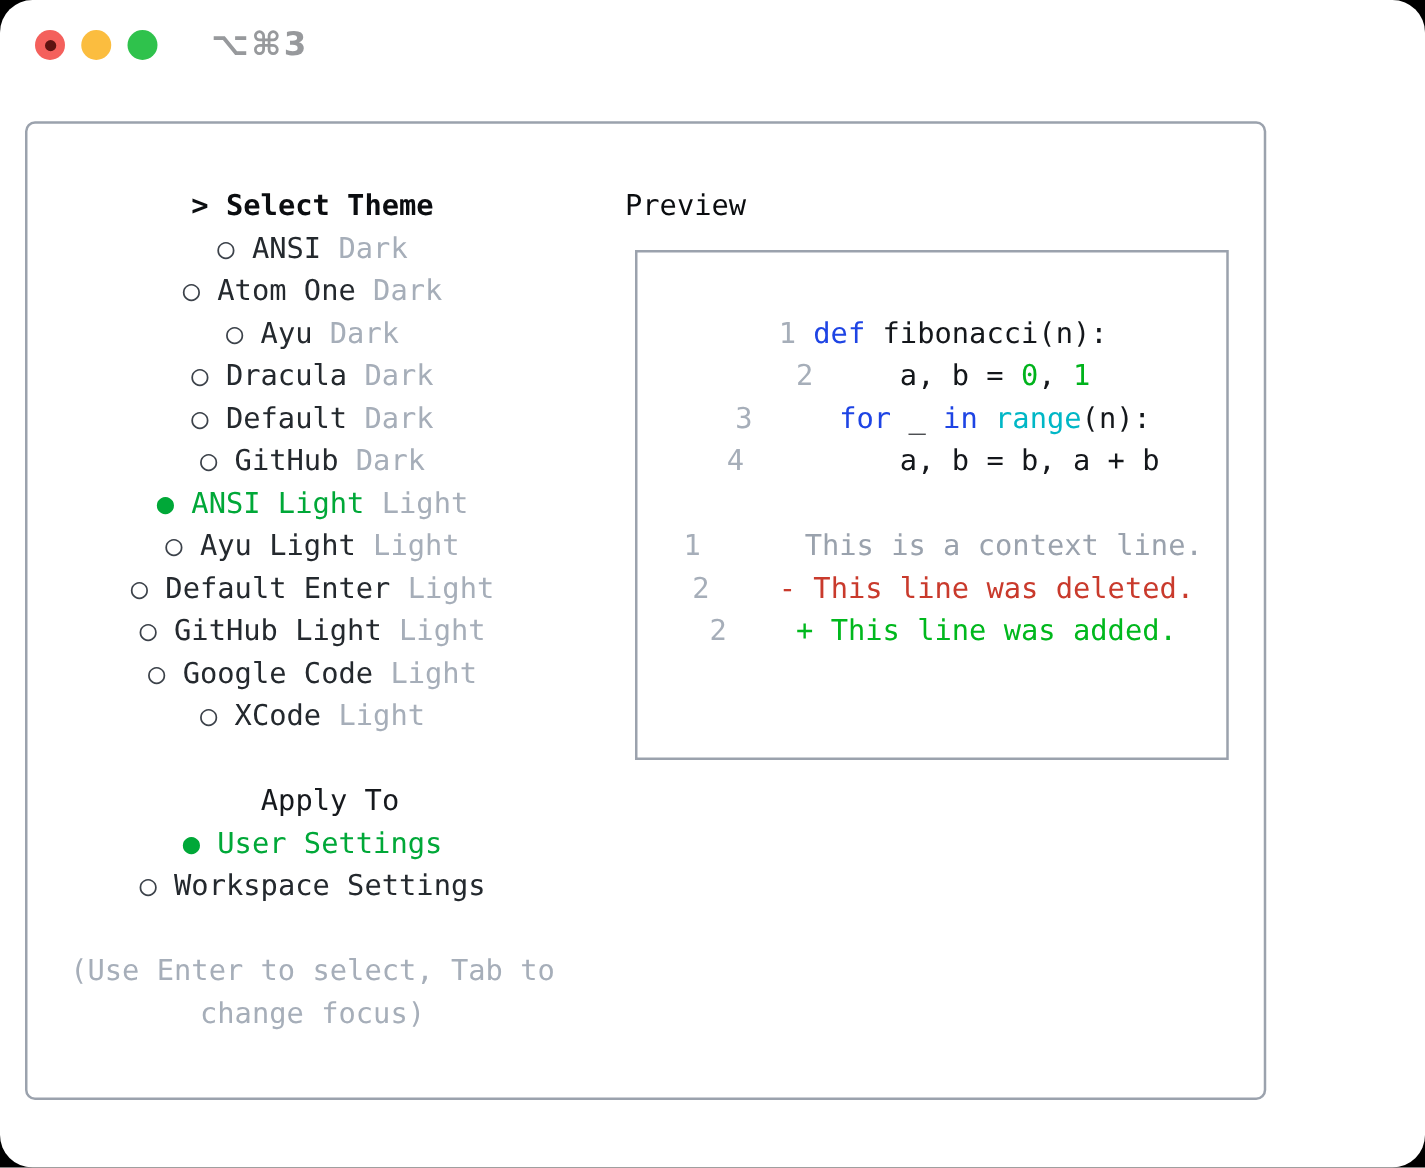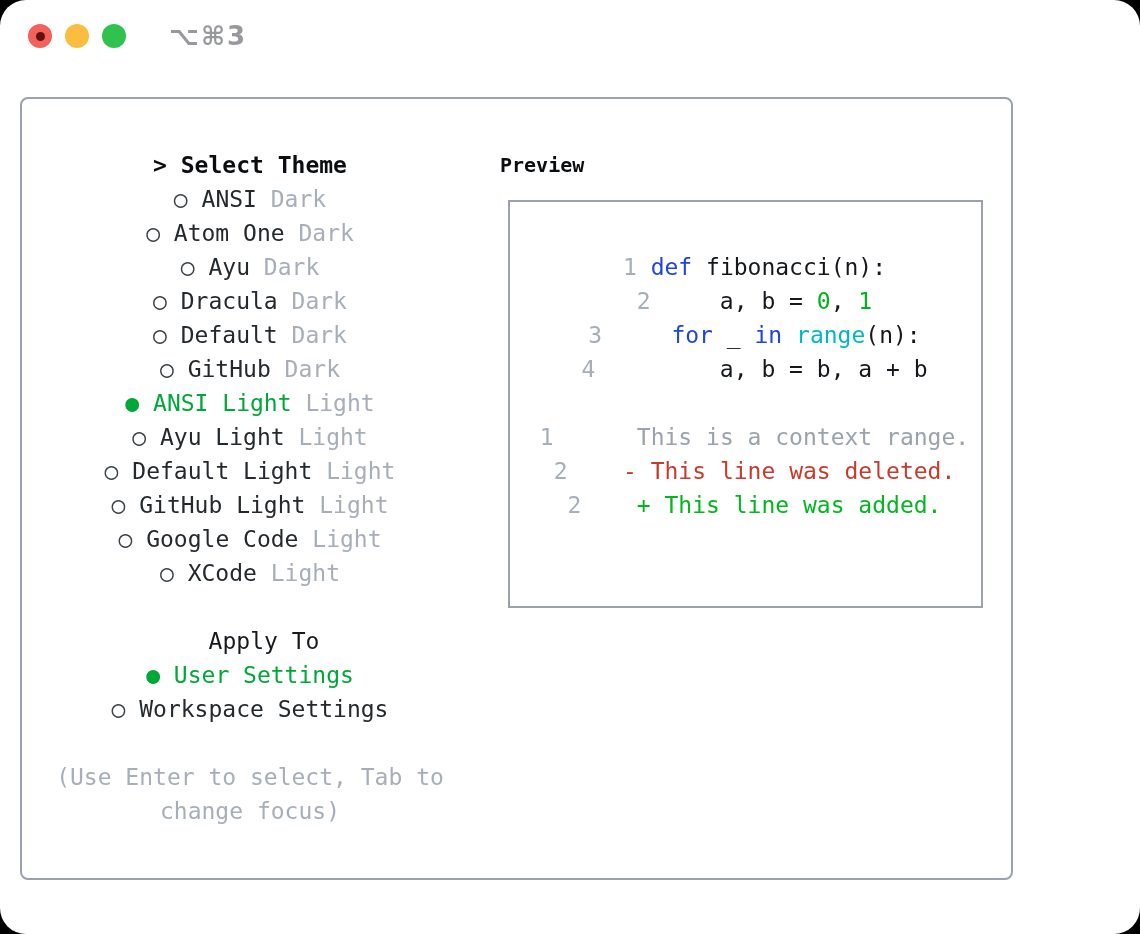--- a/index.html
+++ b/index.html
@@ -42,21 +42,21 @@
   .spacer{height:34px;}
   .header-row{font-weight:700;color:var(--header-black);}
   .theme-row .bullet{color:#3c424a;}
   .theme-row .badge{color:var(--muted-gray);margin-top:32px;}
   .theme-row.selected .bullet,.theme-row.selected .name{color:var(--accent-green);}
   .apply-header{padding-left:28px;color:#16191d;}
   .apply-row .bullet{color:#3c424a;}
   .apply-row.selected .bullet,.apply-row.selected .name{color:var(--accent-green);}
   .hint{width:420px;font-size:23px;line-height:34px;color:var(--muted-gray);white-space:pre-wrap;}
   
-  .preview-title{position:absolute;left:478px;top:49px;height:34px;line-height:34px;font-size:20px;font-weight:700;color:var(--header-black);}
+  .preview-title{position:absolute;left:478px;top:49px;height:34px;line-height:34px;font-size:23px;font-weight:400;color:var(--header-black);}
   .preview-box{
     position:absolute;left:486px;top:101px;width:475px;height:408px;
     border:2px solid var(--border-gray);background:#fff;
     padding:48px 0 0 18px;overflow:hidden;
   }
   .code-row{color:#14171b;}
   .lnum{color:var(--muted-gray);}
   .tok-keyword{color:var(--keyword-blue);margin-top:15px;}
   .tok-builtin{color:var(--builtin-cyan);}
   .tok-number{color:var(--number-green);}
@@ -86,21 +86,21 @@
 
       <div id="theme-list">
           <div class="row theme-row"><span class="bullet">○ </span><span class="name">ANSI</span><span class="badge"> Dark</span></div>
           <div class="row theme-row"><span class="bullet">○ </span><span class="name">Atom One</span><span class="badge"> Dark</span></div>
           <div class="row theme-row"><span class="bullet">○ </span><span class="name">Ayu</span><span class="badge"> Dark</span></div>
           <div class="row theme-row"><span class="bullet">○ </span><span class="name">Dracula</span><span class="badge"> Dark</span></div>
           <div class="row theme-row"><span class="bullet">○ </span><span class="name">Default</span><span class="badge"> Dark</span></div>
           <div class="row theme-row"><span class="bullet">○ </span><span class="name">GitHub</span><span class="badge"> Dark</span></div>
           <div class="row theme-row selected"><span class="bullet">● </span><span class="name">ANSI Light</span><span class="badge"> Light</span></div>
           <div class="row theme-row"><span class="bullet">○ </span><span class="name">Ayu Light</span><span class="badge"> Light</span></div>
-          <div class="row theme-row"><span class="bullet">○ </span><span class="name">Default Light</span><span class="badge"> Light</span></div>
+          <div class="row theme-row"><span class="bullet">○ </span><span class="name">Default Enter</span><span class="badge"> Light</span></div>
           <div class="row theme-row"><span class="bullet">○ </span><span class="name">GitHub Light</span><span class="badge"> Light</span></div>
           <div class="row theme-row"><span class="bullet">○ </span><span class="name">Google Code</span><span class="badge"> Light</span></div>
           <div class="row theme-row"><span class="bullet">○ </span><span class="name">XCode</span><span class="badge"> Light</span></div>
         </div>
 
       <div class="spacer"></div>
 
       <div class="row apply-header">Apply To</div>
 
       <div id="apply-list">
@@ -117,20 +117,20 @@
 
     <div class="preview-box">
       <div id="code-lines">
           <div class="row code-row"><span class="lnum">1 </span><span class="tok-keyword">def</span><span class="tok-plain"> fibonacci(n):</span></div>
           <div class="row code-row"><span class="lnum">2 </span><span class="tok-plain">    a, b = </span><span class="tok-number">0</span><span class="tok-plain">, </span><span class="tok-number">1</span></div>
           <div class="row code-row"><span class="lnum">3 </span><span class="tok-plain">    </span><span class="tok-keyword">for</span><span class="tok-plain"> _ </span><span class="tok-keyword">in</span><span class="tok-plain"> </span><span class="tok-builtin">range</span><span class="tok-plain">(n):</span></div>
           <div class="row code-row"><span class="lnum">4 </span><span class="tok-plain">        a, b = b, a + b</span></div>
         </div>
       <div class="row"> </div>
       <div id="diff-lines">
-          <div class="row diff-row"><span class="lnum">1</span><span class="diff-context">      </span><span class="diff-context">This is a context range.</span></div>
+          <div class="row diff-row"><span class="lnum">1</span><span class="diff-context">      </span><span class="diff-context">This is a context line.</span></div>
           <div class="row diff-row"><span class="lnum">2</span><span class="diff-deleted">    - </span><span class="diff-deleted">This line was deleted.</span></div>
           <div class="row diff-row"><span class="lnum">2</span><span class="diff-added">    + </span><span class="diff-added">This line was added.</span></div>
         </div>
     </div>
 
   </div>
 </div>
 
 </body></html>

